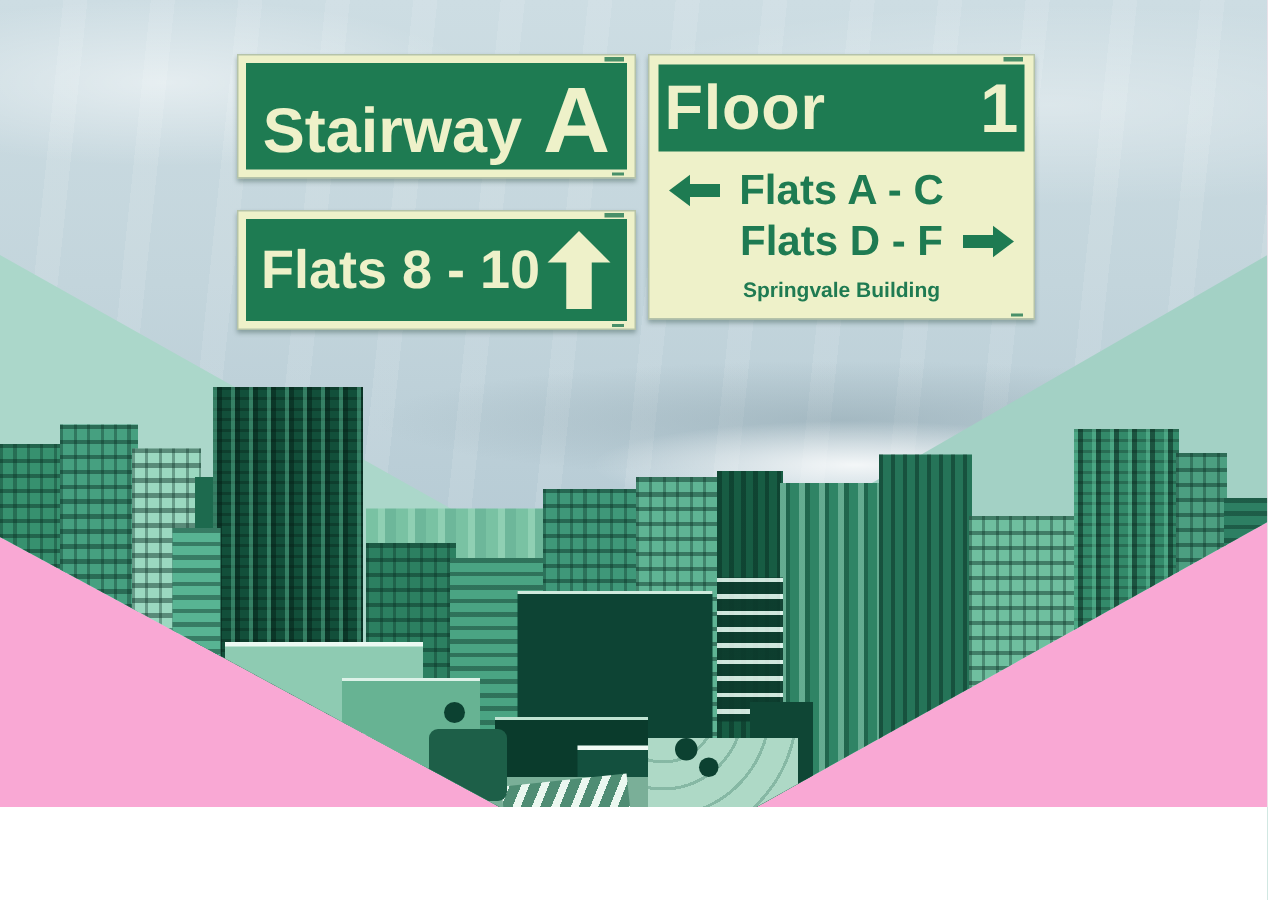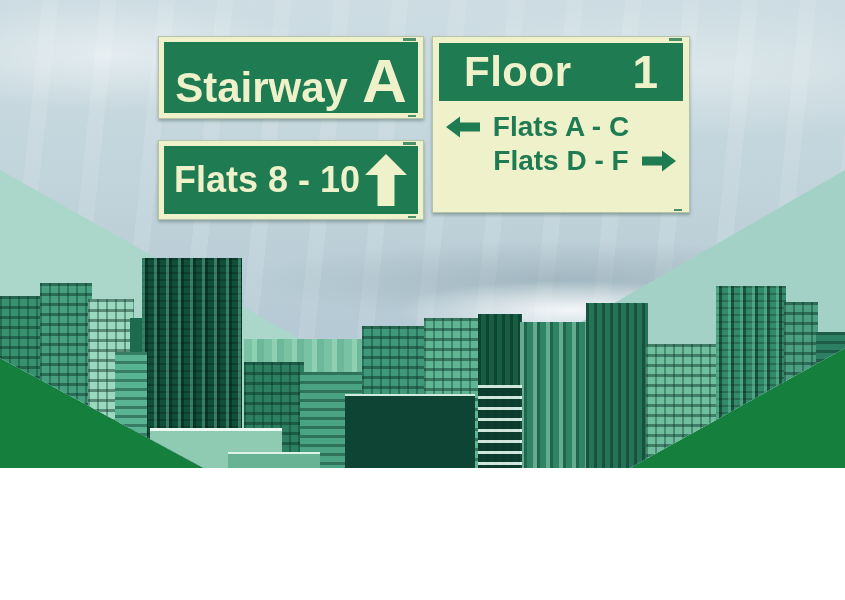--- a/index.html
+++ b/index.html
@@ -1,16 +1,16 @@
 <!DOCTYPE html>
 <html><head>
 <meta charset="utf-8">
 <style>
   html,body{margin:0;padding:0;background:#ffffff;}
-  .stage{position:relative;width:845px;height:468px;overflow:hidden;background:#15803d;
+  .stage{position:relative;width:845px;height:538px;overflow:hidden;background:#f9a8d4;
          font-family:"Liberation Sans","DejaVu Sans",sans-serif;}
 
   
   .photo{position:absolute;inset:0;
          clip-path:polygon(0px 0px,845px 0px,845px 348px,420px 585px,0px 358px);}
   .sky{position:absolute;inset:0;background:
       radial-gradient(ellipse 250px 42px at 570px 310px, rgba(255,255,255,.85), rgba(255,255,255,0) 70%),
       radial-gradient(ellipse 430px 55px at 560px 280px, rgba(125,148,158,.38), rgba(125,148,158,0) 72%),
       radial-gradient(ellipse 300px 80px at 110px 55px, rgba(255,255,255,.5), rgba(255,255,255,0) 70%),
       radial-gradient(ellipse 420px 90px at 700px 70px, rgba(255,255,255,.35), rgba(255,255,255,0) 75%),
@@ -48,21 +48,21 @@
   .mark.br{bottom:1px;right:7px;width:8px;height:2px;}
   .green-panel{position:absolute;background:#1e7b52;}
   .sign1{left:158px;top:36px;width:266px;height:83px;}
   .sign1 .green-panel{inset:5px;display:flex;justify-content:center;align-items:baseline;padding-top:8px;box-sizing:border-box;}
   .s1-word{color:#eef1c9;font-weight:bold;font-size:42px;line-height:1;}
   .s1-letter{color:#eef1c9;font-weight:bold;font-size:62px;line-height:1;margin-left:14px;}
   .sign2{left:158px;top:140px;width:266px;height:80px;}
   .sign2 .green-panel{inset:5px;display:flex;justify-content:center;align-items:center;gap:4px;box-sizing:border-box;}
   .s2-label{color:#eef1c9;font-weight:bold;font-size:36px;line-height:1;}
   .sign3{left:432px;top:36px;width:258px;height:177px;}
-  .s3-header{left:6px;right:6px;top:6px;height:58px;display:flex;justify-content:space-between;align-items:center;padding:0 25px;box-sizing:border-box;}
+  .s3-header{left:6px;right:6px;top:6px;height:58px;display:flex;justify-content:space-between;align-items:center;padding:0 4px;box-sizing:border-box;}
   .s3-title{color:#eef1c9;font-weight:bold;font-size:42px;line-height:1;letter-spacing:.5px;}
   .s3-number{color:#eef1c9;font-weight:bold;font-size:46px;line-height:1;}
   .s3-row{position:absolute;left:6px;right:6px;height:32px;text-align:center;color:#1e7b52;font-weight:bold;font-size:28px;line-height:32px;}
   .row-ac{top:74px;}
   .row-df{top:108px;}
   .s3-arrow{position:absolute;top:4px;width:36px;height:24px;}
   .row-ac .s3-arrow{left:6px;}
   .row-df .s3-arrow{right:6px;}
   .s3-footer{position:absolute;left:6px;right:6px;top:148px;text-align:center;color:#1f7b52;font-weight:bold;font-size:14px;}
   .up-arrow{width:44px;height:52px;flex:0 0 auto;}
@@ -153,15 +153,16 @@
       <svg class="s3-arrow" viewBox="0 0 34 24">
         <path d="M34 12 L20 1.5 L20 7.6 L0 7.6 L0 16.4 L20 16.4 L20 22.5 Z" fill="#1e7b52"></path>
       </svg>
     </div>
     <div class="s3-row row-ac">
       <svg class="s3-arrow" viewBox="0 0 34 24">
         <path d="M0 12 L14 1.5 L14 7.6 L34 7.6 L34 16.4 L14 16.4 L14 22.5 Z" fill="#1e7b52"></path>
       </svg>
       <span>Flats A - C</span>
     </div>
+    <div class="s3-footer">Springvale Building</div>
   </div>
 
 </div>
 
 </body></html>

